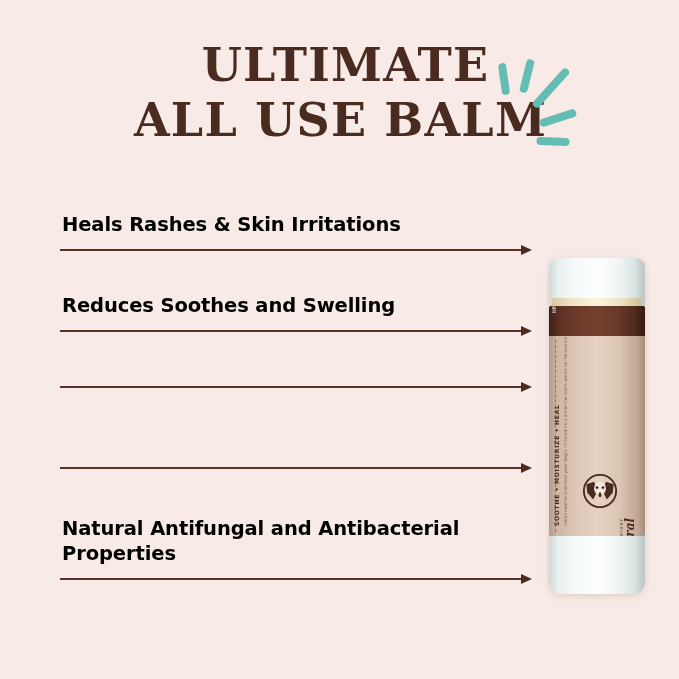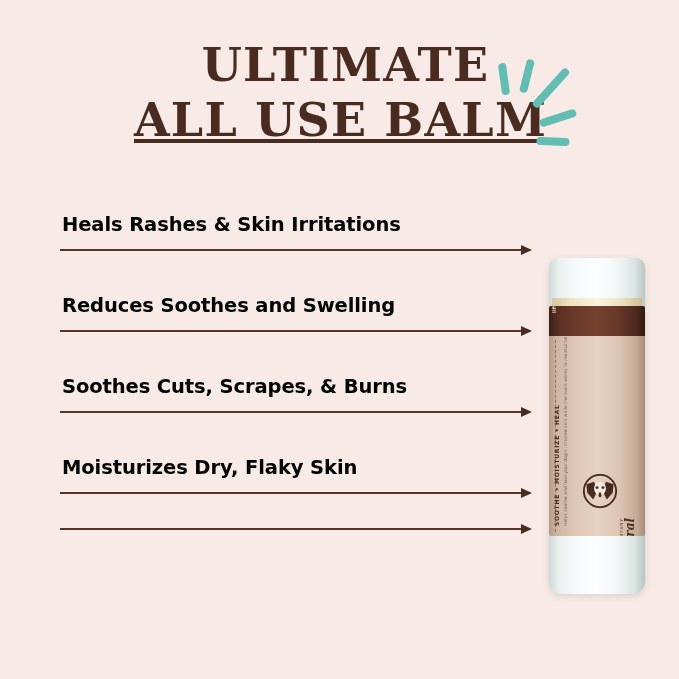--- a/index.html
+++ b/index.html
@@ -28,21 +28,21 @@
     font-weight: bold;
     font-size: 46px;
     letter-spacing: 1.2px;
     color: #4a2b20;
     line-height: 55px;
     white-space: nowrap;
     position: relative;
     display: block;
   }
   #title-line-1 { padding-left: 12px; }
-  #title-line-2 { padding-left: 2px; text-decoration: underline; }
+  #title-line-2 { padding-left: 2px; }
 
   
   #sparkle {
     position: absolute;
     left: 492px;
     top: 55px;
     width: 96px;
     height: 100px;
     pointer-events: none;
   }
@@ -289,36 +289,36 @@
 
   <div class="feature f1">
     <p class="feature-text">Reduces Soothes and Swelling</p>
     <div class="arrow">
       <span class="shaft"></span>
       <span class="head"></span>
     </div>
   </div>
 
   <div class="feature f2">
-    <p class="feature-text">Soothes Cuts, Scrapes, &amp; Burns</p>
     <div class="arrow">
       <span class="shaft"></span>
       <span class="head"></span>
     </div>
   </div>
 
   <div class="feature f3">
-    <p class="feature-text">Moisturizes Dry, Flaky Skin</p>
     <div class="arrow">
       <span class="shaft"></span>
       <span class="head"></span>
     </div>
   </div>
 
   <div class="feature f4">
+    <p class="feature-text">Natural Antifungal and Antibacterial
+Properties</p>
     <div class="arrow">
       <span class="shaft"></span>
       <span class="head"></span>
     </div>
   </div>
 
 </div>
 
 <div id="tube">
   <div id="tube-body"></div>

